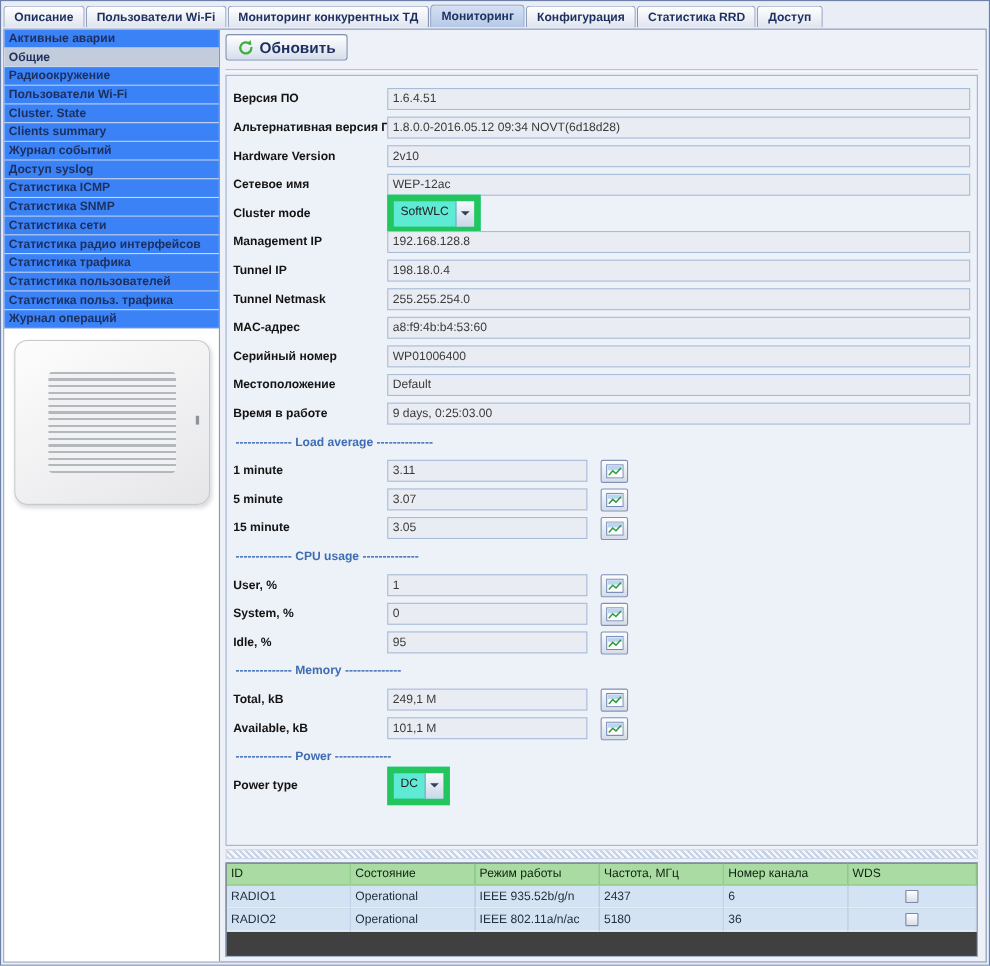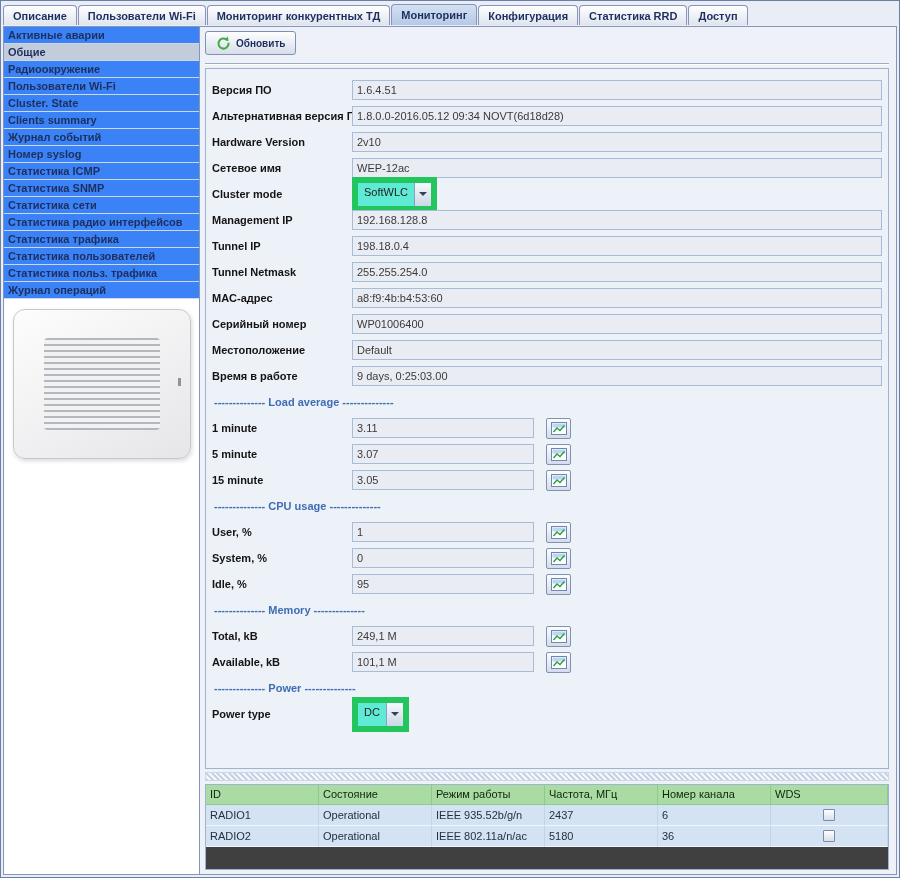--- a/index.html
+++ b/index.html
@@ -28,21 +28,21 @@
             border-radius: 12px; box-shadow: 1px 2px 4px rgba(40,50,70,.18); }
   .device .vents { position: absolute; left: 30px; right: 30px; top: 28px; bottom: 28px; border-radius: 4px;
                    background: repeating-linear-gradient(180deg, #b4b8bd 0 2px, #f1f2f3 2px 6px); }
   .device .led { position: absolute; right: 9px; top: 68px; width: 3px; height: 8px; background: #8d939b; }
 
   
   .main { flex: 1; min-width: 0; display: flex; flex-direction: column; padding: 4px 7px 4px 5px; }
   .toolbar { height: 28px; flex: none; }
   .btn { display: inline-flex; align-items: center; gap: 5px; height: 24px;
          border: 1px solid #8091b3; border-radius: 3px; background: linear-gradient(#fefefe, #d7deeb);
-         padding: 0 10px; font-size: 10px; font-weight: bold; color: #1c2f5e; cursor: default; }
+         padding: 0 10px; font-size: 14px; font-weight: bold; color: #1c2f5e; cursor: default; }
   .groove { height: 2px; border-top: 1px solid #9fadc6; border-bottom: 1px solid #ffffff; margin: 4px 0 3px; flex: none; }
 
   .form-panel { flex: 1; min-height: 0; border: 1px solid #9fb2d0; background: #edf1f8;
                 padding: 8px 6px 2px 4px; overflow: hidden; }
   .form-row { display: flex; align-items: center; height: 26px; }
   .form-label { width: 142px; flex: none; font-size: 11px; font-weight: bold; color: #141414; padding-left: 2px;
                 white-space: nowrap; }
   .textfield { height: 20px; line-height: 18px; border: 1px solid #a8bcd8; background: #e9ecf2;
                font-size: 11px; color: #3a3a3a; padding: 0 4px; white-space: nowrap; overflow: hidden; }
   .textfield.wide { width: 530px; }
@@ -94,21 +94,21 @@
 
     <div class="sidebar">
       <div id="sidebar-list">
           <div class="sidebar-item"><span>Активные аварии</span></div>
           <div class="sidebar-item selected"><span>Общие</span></div>
           <div class="sidebar-item"><span>Радиоокружение</span></div>
           <div class="sidebar-item"><span>Пользователи Wi-Fi</span></div>
           <div class="sidebar-item"><span>Cluster. State</span></div>
           <div class="sidebar-item"><span>Clients summary</span></div>
           <div class="sidebar-item"><span>Журнал событий</span></div>
-          <div class="sidebar-item"><span>Номер syslog</span></div>
+          <div class="sidebar-item"><span>Доступ syslog</span></div>
           <div class="sidebar-item"><span>Статистика ICMP</span></div>
           <div class="sidebar-item"><span>Статистика SNMP</span></div>
           <div class="sidebar-item"><span>Статистика сети</span></div>
           <div class="sidebar-item"><span>Статистика радио интерфейсов</span></div>
           <div class="sidebar-item"><span>Статистика трафика</span></div>
           <div class="sidebar-item"><span>Статистика пользователей</span></div>
           <div class="sidebar-item"><span>Статистика польз. трафика</span></div>
           <div class="sidebar-item"><span>Журнал операций</span></div>
         </div>
       <div class="device">

